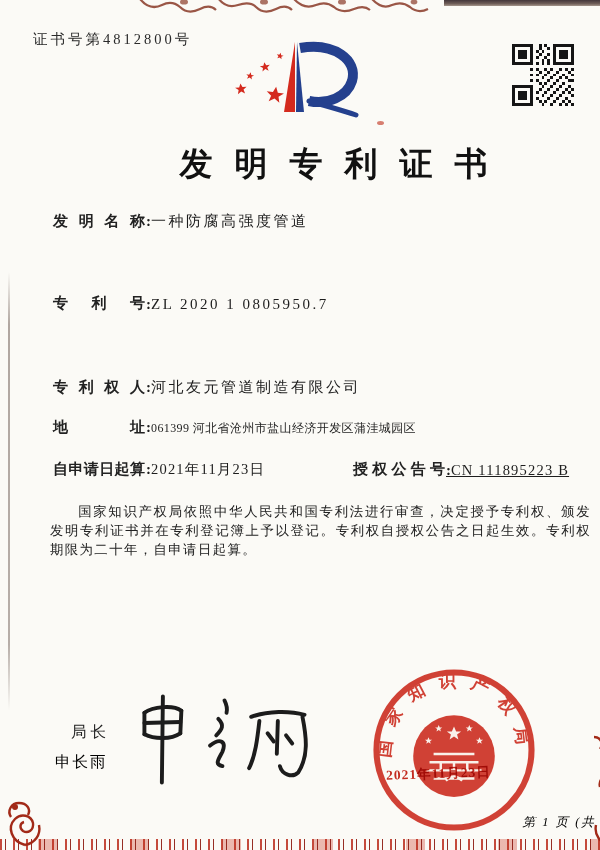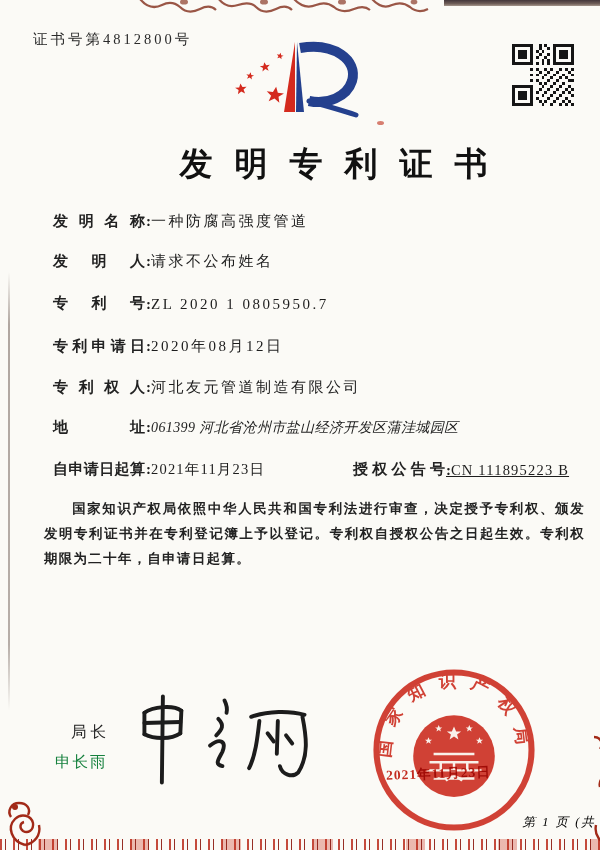--- a/index.html
+++ b/index.html
@@ -23,29 +23,29 @@
   .logo{position:absolute;left:228px;top:26px;width:148px;height:94px;}
   .qr{position:absolute;left:512px;top:44px;width:62px;height:62px;}
   .title{position:absolute;left:0;top:126px;width:100%;margin:16px;text-align:center;
     font-size:33px;font-weight:700;letter-spacing:22px;text-indent:22px;color:#111;}
   
   .frow{position:absolute;left:53px;font-size:15px;white-space:nowrap;}
   .flabel{display:inline-block;width:92px;font-weight:700;color:#222;
     text-align:justify;text-align-last:justify;vertical-align:bottom;}
   .fcolon{font-weight:700;margin-left:1px;}
   .fvalue{letter-spacing:2.5px;color:#1d1d1d;}
-  .frow.addr .fvalue{font-size:14px;letter-spacing:0.4px;font-style:italic;}
+  .frow.addr .fvalue{font-size:12px;letter-spacing:0.4px;}
   .frow.grant .fvalue{letter-spacing:1.2px;font-size:14.5px;}
   .grant-right{position:absolute;left:300px;top:0;white-space:nowrap;text-decoration:underline;}
   
-  .para{position:absolute;left:40px;width:541px;margin:4px;font-size:13.4px;line-height:25px;
-    letter-spacing:1.4px;text-align:justify;text-indent:2.1em;color:#222;font-weight:bold;}
+  .para{position:absolute;left:40px;width:541px;margin:10px;font-size:13.4px;line-height:19px;
+    letter-spacing:1.4px;text-align:justify;text-indent:2.1em;color:#222;}
   
   .signoff-role{position:absolute;left:55px;top:722px;font-size:15.5px;letter-spacing:4px;color:#222;margin-left:16px;}
-  .signoff-name{position:absolute;left:55px;top:752px;font-size:15.5px;letter-spacing:2px;color:#15803d;}
+  .signoff-name{position:absolute;left:55px;top:752px;font-size:15.5px;letter-spacing:2px;color:#000000;}
   .signature{position:absolute;left:128px;top:688px;width:195px;height:108px;}
   
   .seal{position:absolute;left:352px;top:648px;width:204px;height:204px;
     mix-blend-mode:multiply;opacity:.92;}
   .seal-date{position:absolute;left:386px;top:764px;width:160px;font-size:13.5px;font-weight:700;
     color:#c01508;letter-spacing:1px;transform:rotate(-2deg);mix-blend-mode:multiply;opacity:.9;}
   
   .footer{position:absolute;left:0;top:814px;width:100%;text-align:right;
     font-size:12.5px;letter-spacing:2px;color:#000000;font-style:italic;}
   .bottom-strip{position:absolute;left:0;bottom:0;width:100%;height:11px;
@@ -120,28 +120,22 @@
       M8,18h1v1h-1z M12,18h1v1h-1z M15,18h1v1h-1z M18,18h1v1h-1z
       M9,19h1v1h-1z M11,19h1v1h-1z M14,19h1v1h-1z M17,19h1v1h-1z M19,19h1v1h-1z
       M10,20h1v1h-1z M13,20h1v1h-1z M16,20h1v1h-1z M18,20h1v1h-1z M20,20h1v1h-1z"></path>
   </svg>
 
   <h1 class="title">发明专利证书</h1>
 
   <div class="frow" style="top:212px">
     <span class="flabel">发明名称</span><span class="fcolon">:</span><span class="fvalue">一种防腐高强度管道</span>
   </div>
-  <div class="frow" style="top:252px">
-    <span class="flabel">发明人</span><span class="fcolon">:</span><span class="fvalue">请求不公布姓名</span>
-  </div>
   <div class="frow" style="top:294px">
     <span class="flabel">专利号</span><span class="fcolon">:</span><span class="fvalue">ZL 2020 1 0805950.7</span>
-  </div>
-  <div class="frow" style="top:337px">
-    <span class="flabel">专利申请日</span><span class="fcolon">:</span><span class="fvalue">2020年08月12日</span>
   </div>
   <div class="frow" style="top:378px">
     <span class="flabel">专利权人</span><span class="fcolon">:</span><span class="fvalue">河北友元管道制造有限公司</span>
   </div>
   <div class="frow addr" style="top:418px">
     <span class="flabel">地址</span><span class="fcolon">:</span><span class="fvalue">061399 河北省沧州市盐山经济开发区蒲洼城园区</span>
   </div>
   <div class="frow grant" style="top:460px;left:53px;right:0">
     <span class="flabel">自申请日起算</span><span class="fcolon">:</span><span class="fvalue">2021年11月23日</span>
     <span class="grant-right">

